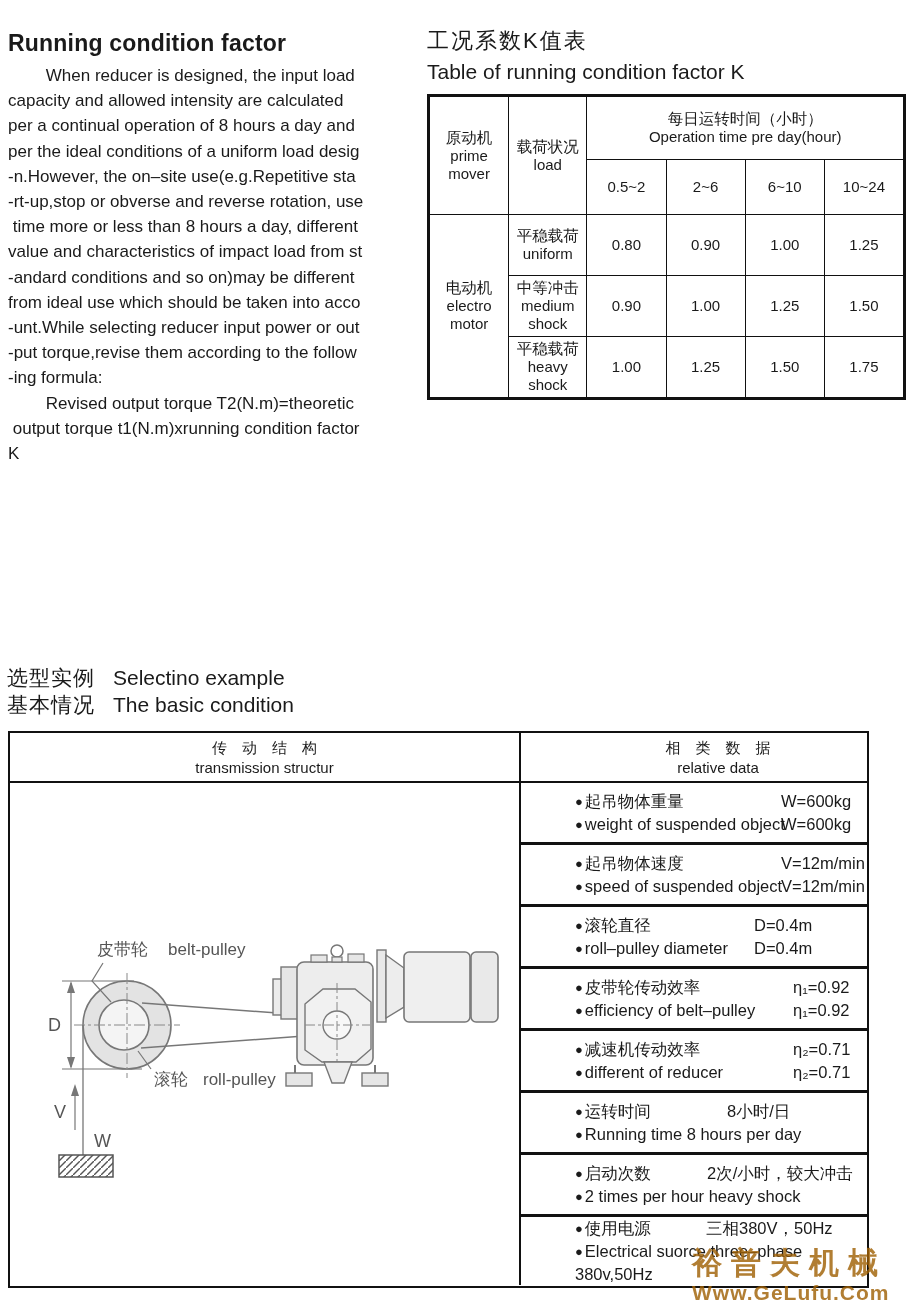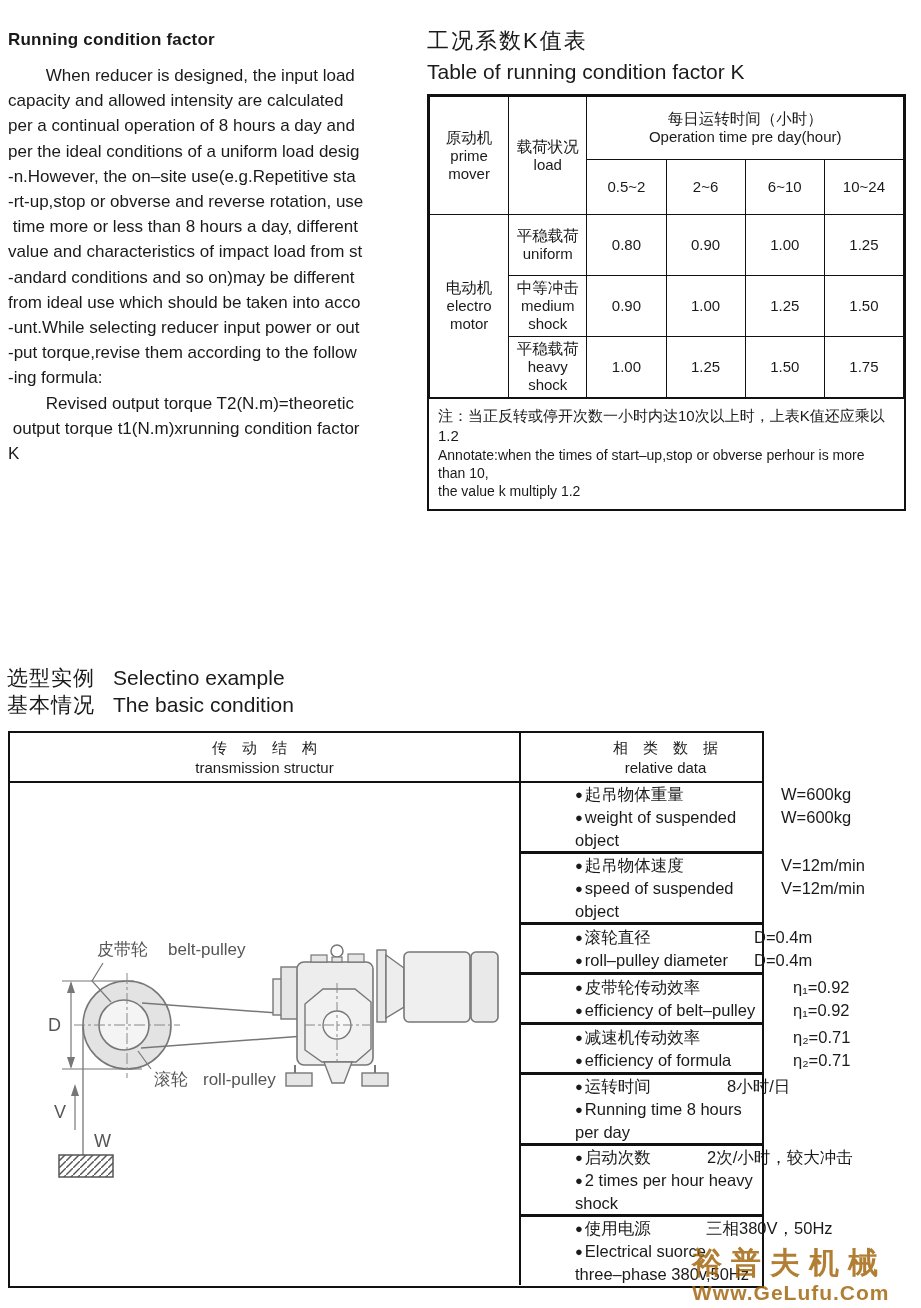--- a/index.html
+++ b/index.html
@@ -4,21 +4,21 @@
 <style>
   * { margin:0; padding:0; box-sizing:border-box; }
   html,body { background:#ffffff; }
   body { font-family:"Liberation Sans", sans-serif; color:#1a1a1a; }
   .page { position:relative; width:921px; height:1308px; background:#fff; overflow:hidden; }
   .pre { white-space:pre-line; }
   .prewrap { white-space:pre-wrap; }
 
   
   .article { position:absolute; left:8px; top:30px; width:430px; }
-  .article h1 { font-size:17px; font-weight:bold; letter-spacing:0.2px; margin-bottom:13px; }
+  .article h1 { font-size:23px; font-weight:bold; letter-spacing:0.2px; margin-bottom:6px; }
   .article .body-text { font-size:17px; line-height:25.2px; }
 
   
   .ktable-sec { position:absolute; left:427px; top:26px; width:479px; }
   .kt-title-zh { font-size:22px; letter-spacing:2px; }
   .kt-title-en { font-size:21px; margin-top:4px; margin-bottom:10px; }
   .kt-box { border:2px solid #111; }
   table.ktable { width:100%; border-collapse:collapse; table-layout:fixed; text-align:center; }
   table.ktable td { border:1.6px solid #111; font-size:15px; line-height:18px; padding:2px; }
   table.ktable tr.hrow1 td { height:118px; }
@@ -28,21 +28,21 @@
   table.ktable td .zh { font-size:15.5px; }
   .kt-note { border-top:1.6px solid #111; padding:7px 9px 9px 9px; text-align:left; }
   .kt-note .note-zh { font-size:15px; line-height:20px; }
   .kt-note .note-en { font-size:14px; line-height:18px; }
 
   
   .example-heading { position:absolute; left:7px; top:664px; font-size:21px; line-height:27px; }
   .example-heading .zh { letter-spacing:1px; margin-right:18px; }
 
   
-  .struct-table { position:absolute; left:8px; top:731px; width:756px; height:557px; border:2.5px solid #111; }
+  .struct-table { position:absolute; left:8px; top:731px; width:861px; height:557px; border:2.5px solid #111; }
   .st-header { display:flex; height:50px; border-bottom:2.5px solid #111; }
   .st-h-left { width:511px; border-right:2.5px solid #111; display:flex; flex-direction:column; justify-content:center; align-items:center; }
   .st-h-right { flex:1; display:flex; flex-direction:column; justify-content:center; align-items:center;margin-left:48px; }
   .st-header .zh-spaced { font-size:15px; letter-spacing:15px; text-indent:15px; }
   .st-header .en-sub { font-size:15px; margin-top:1px; }
   .st-body { display:flex; height:502px; }
   .st-diagram { width:511px; border-right:2.5px solid #111; position:relative; }
   .st-rows { flex:1; display:flex; flex-direction:column; }
   .rd-row { flex:1; border-bottom:3px solid #111; display:flex; flex-direction:column; justify-content:center; padding-left:54px; padding-right:6px; }
   .rd-row:last-child { border-bottom:none; }
@@ -158,25 +158,20 @@
               <div class="pre">heavy
 shock</div>
             </td>
             <td>1.00</td>
             <td>1.25</td>
             <td>1.50</td>
             <td>1.75</td>
           </tr>
         </tbody>
       </table>
-      <div class="kt-note">
-        <div class="note-zh">注：当正反转或停开次数一小时内达10次以上时，上表K值还应乘以1.2</div>
-        <div class="note-en pre">Annotate:when the times of start–up,stop or obverse perhour is more than 10,
-the value k multiply 1.2</div>
-      </div>
     </div>
   </section>
 
   <section class="example-heading">
     <div>
       <span class="zh">选型实例</span><span>Selectino example</span>
     </div>
     <div>
       <span class="zh">基本情况</span><span>The basic condition</span>
     </div>
@@ -277,21 +272,21 @@
           <div class="line"><span class="bullet">●</span><span>roll–pulley diameter</span><span class="val">D=0.4m</span></div>
         </div>
 
         <div class="rd-row r4">
           <div class="line"><span class="bullet">●</span><span>皮带轮传动效率</span><span class="val">η₁=0.92</span></div>
           <div class="line"><span class="bullet">●</span><span>efficiency of belt–pulley</span><span class="val">η₁=0.92</span></div>
         </div>
 
         <div class="rd-row r5">
           <div class="line"><span class="bullet">●</span><span>减速机传动效率</span><span class="val">η₂=0.71</span></div>
-          <div class="line"><span class="bullet">●</span><span>efficiency of formula</span><span class="val">η₂=0.71</span></div>
+          <div class="line"><span class="bullet">●</span><span>different of reducer</span><span class="val">η₂=0.71</span></div>
         </div>
 
         <div class="rd-row r6">
           <div class="line"><span class="bullet">●</span><span>运转时间</span><span class="val">8小时/日</span></div>
           <div class="line"><span class="bullet">●</span><span>Running time 8 hours per day</span></div>
         </div>
 
         <div class="rd-row r7">
           <div class="line"><span class="bullet">●</span><span>启动次数</span><span class="val">2次/小时，较大冲击</span></div>
           <div class="line"><span class="bullet">●</span><span>2 times per hour heavy shock</span></div>

